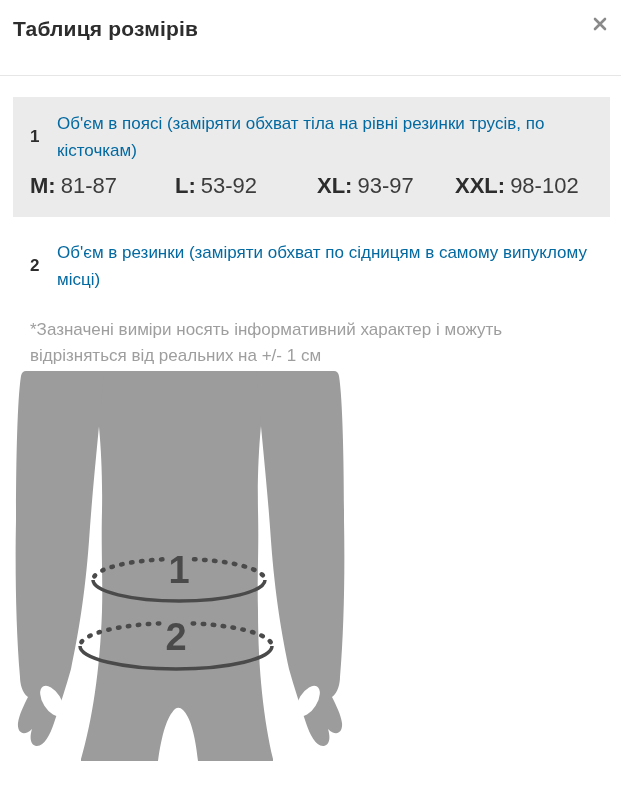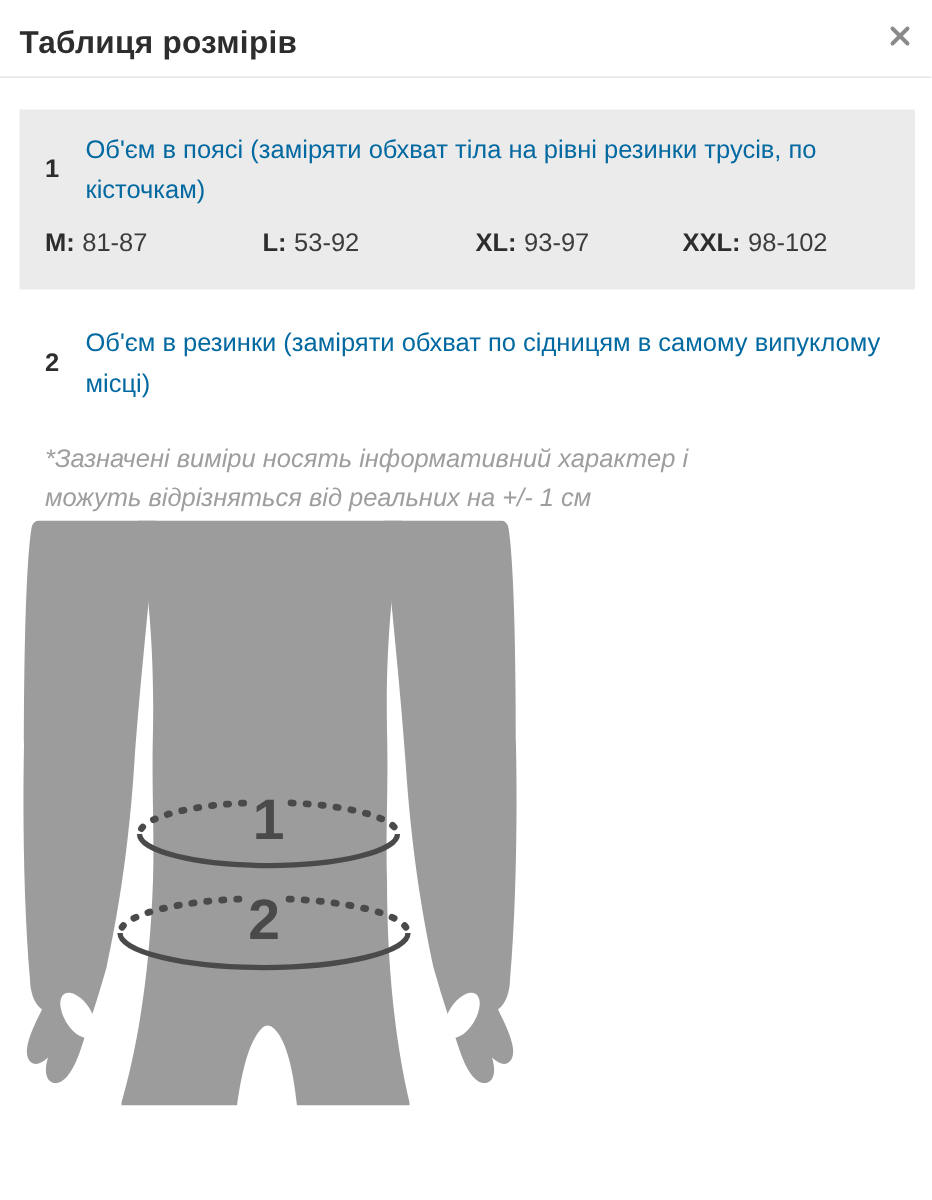--- a/index.html
+++ b/index.html
@@ -3,21 +3,21 @@
 <meta charset="utf-8">
 <style>
   * { margin: 0; padding: 0; box-sizing: border-box; }
   html, body { width: 621px; height: 800px; background: #ffffff; overflow: hidden; }
   body { font-family: "Liberation Sans", "DejaVu Sans", sans-serif; color: #3c3c3c; }
 
   .modal { width: 621px; height: 800px; background: #fff; position: relative; }
 
   .modal-header {
     position: relative;
-    height: 52px;
+    height: 76px;
     padding: 17px 13px 0 13px;
     border-bottom: 1px solid #e6e6e6;
   }
   .modal-title {
     font-size: 21px;
     font-weight: 700;
     color: #2d2d2d;
     letter-spacing: 0.2px;
   }
   .close-btn {
@@ -53,34 +53,33 @@
     font-size: 17px;
     line-height: 27px;
     color: #0369a1;
     max-width: 534px;
   }
 
   .sizes-row {
     display: grid;
     grid-template-columns: 145px 142px 138px 1fr;
     margin-top: 9px;
-    font-size: 17px;
+    font-size: 22px;
     line-height: 26px;
   }
   .size-label { font-weight: 700; color: #2d2d2d; margin-right: 5px; }
   .size-value { color: #3c3c3c; }
 
   .footnote {
     margin-top: 6px;
     padding: 0 17px;
     font-size: 17px;
     line-height: 26px;
     color: #9e9e9e;
     max-width: 508px;
-    font-style: italic;
   }
 
   .figure-wrap { margin-top: 2px; margin-left: 8px; width: 345px; height: 390px; }
   .figure-wrap svg { display: block; }
 </style>
 </head>
 <body>
 
 <div class="modal">
 

